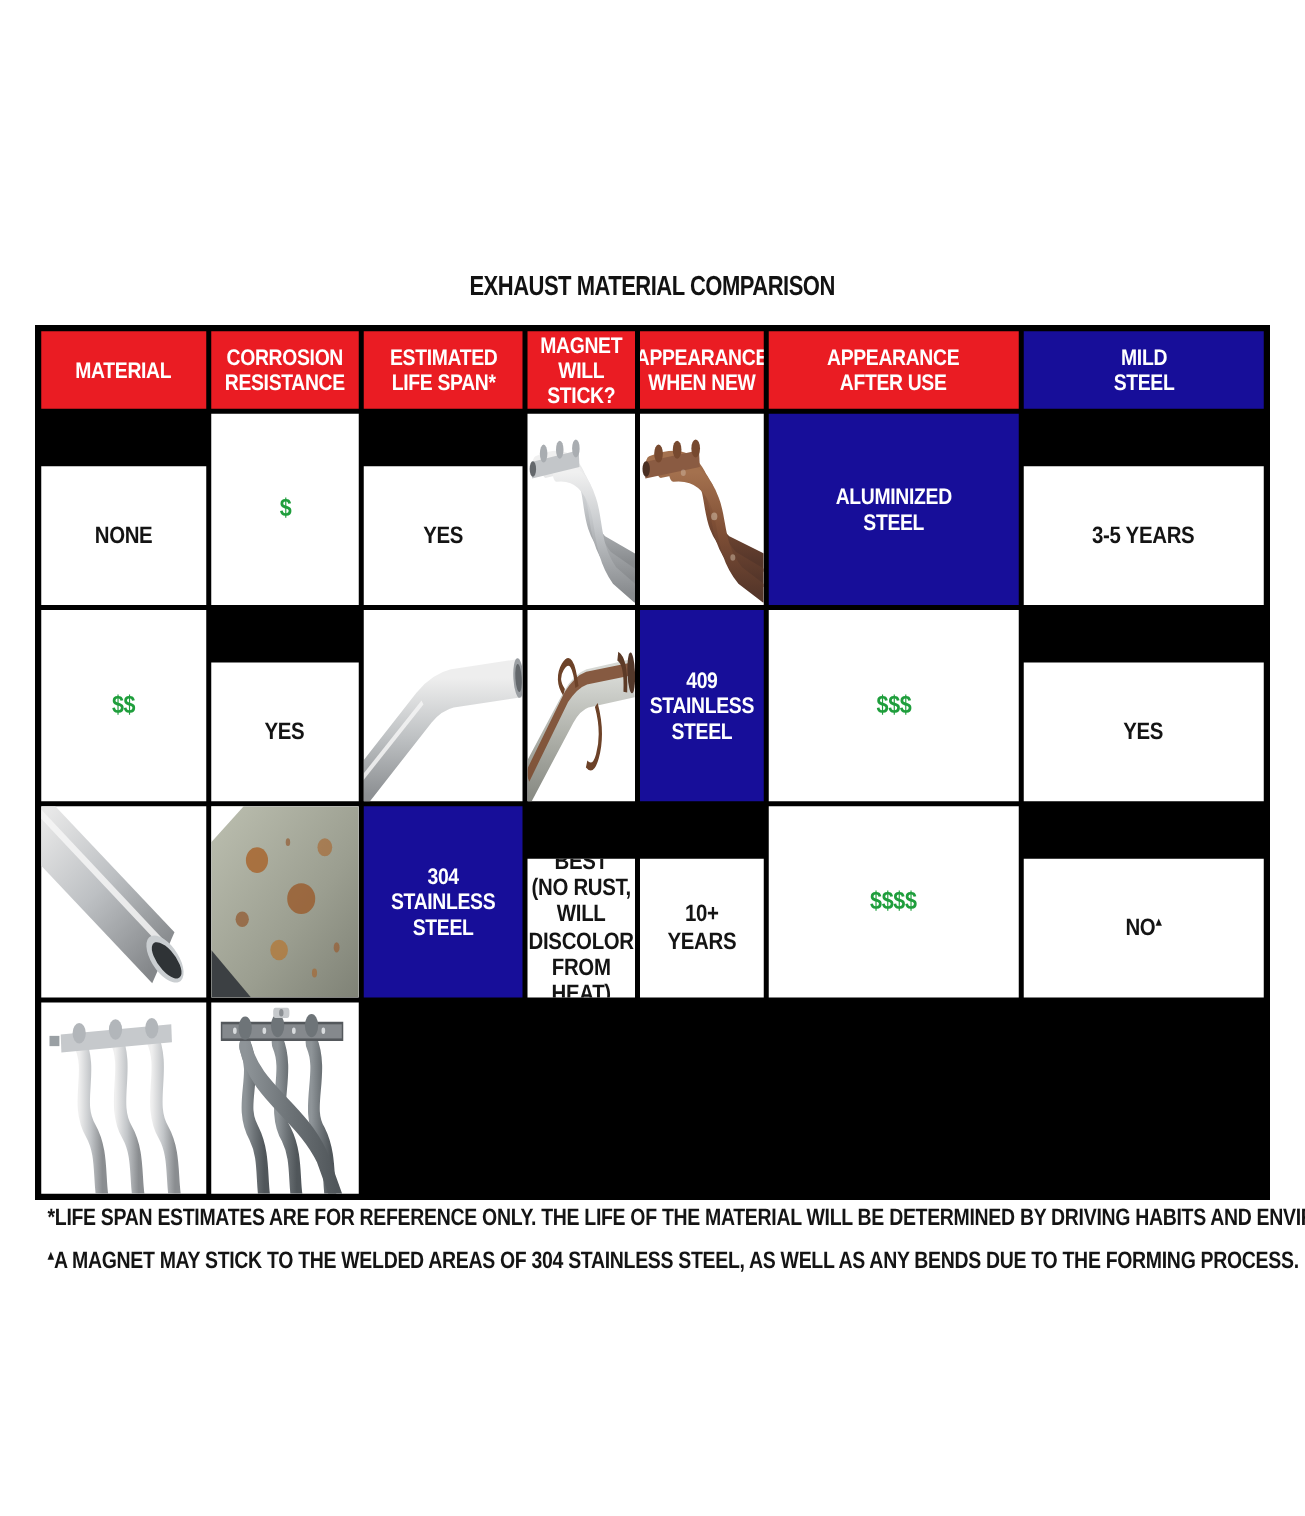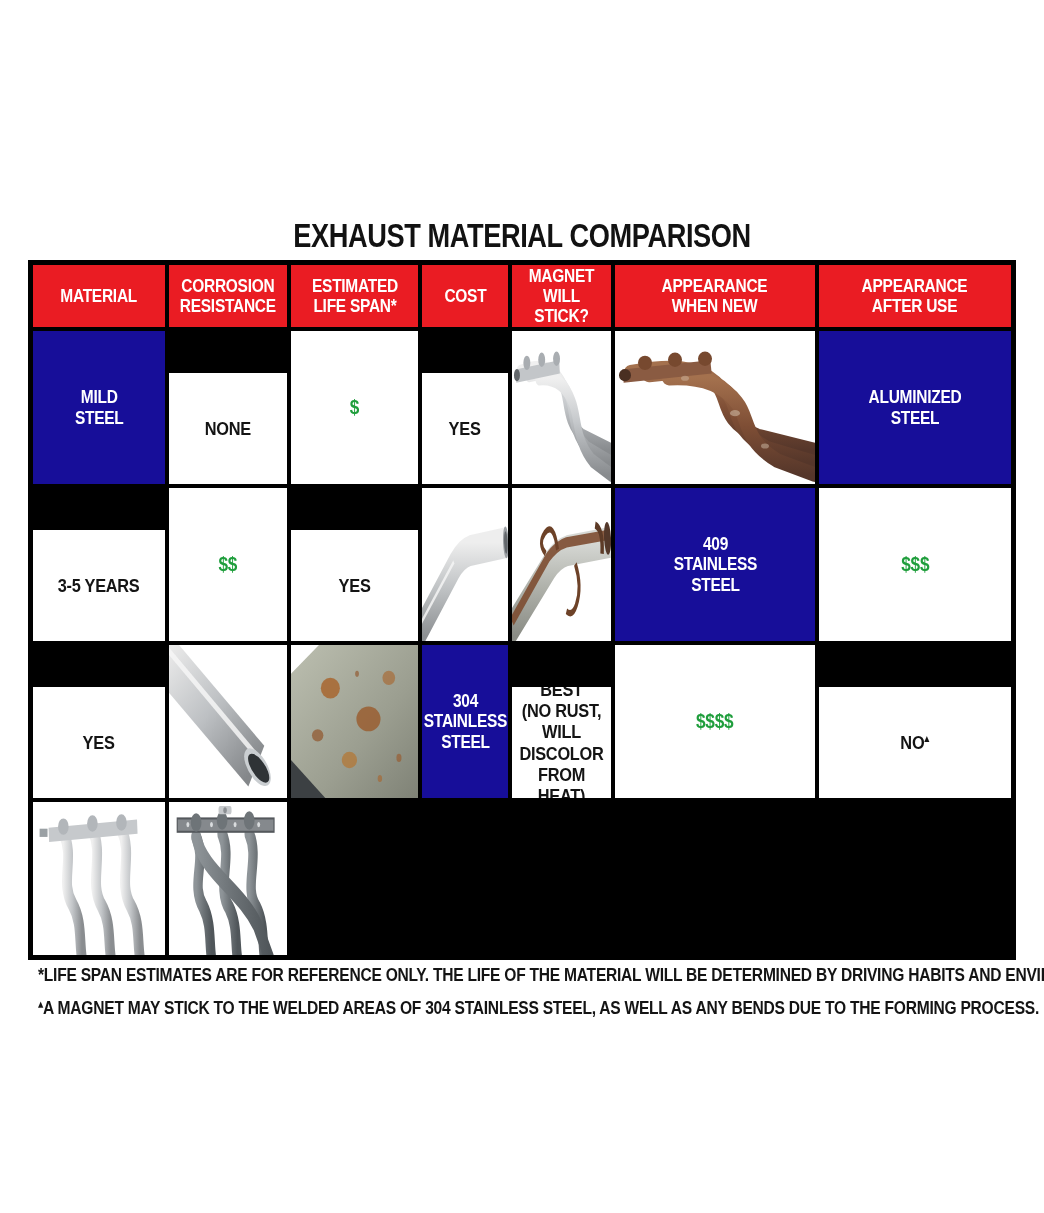--- a/index.html
+++ b/index.html
@@ -3,21 +3,21 @@
 <meta charset="utf-8">
 <style>
   html,body{margin:0;padding:0;}
   body{
     width:1044px;height:1213px;background:#ffffff;position:relative;
     font-family:"Liberation Sans","DejaVu Sans",sans-serif;
     -webkit-font-smoothing:antialiased;overflow:hidden;
   }
   .title{
     position:absolute;top:216px;left:0;width:1044px;text-align:center;
-    font-size:34px;font-weight:800;color:#121212;white-space:nowrap;
+    font-size:22px;font-weight:800;color:#121212;white-space:nowrap;
   }
   .cx-c{display:inline-block;transform:scaleX(.80);transform-origin:center;letter-spacing:-.5px;}
   .cx-l{display:inline-block;transform:scaleX(.82);transform-origin:left center;letter-spacing:-.3px;white-space:nowrap;}
   .tbl{
     position:absolute;left:28px;top:260px;width:988px;height:700px;
     box-sizing:border-box;border:5px solid #000;background:#000;
     display:grid;gap:4px;
     grid-template-columns:132px 118px 127px 86px 99px 200px 192px;
     grid-template-rows:62px 153px 153px 153px 153px;
   }
@@ -50,23 +50,20 @@
     </div>
   <div class="c hdr">
       <span class="pre">CORROSION
 RESISTANCE</span>
     </div>
   <div class="c hdr">
       <span class="pre">ESTIMATED
 LIFE SPAN*</span>
     </div>
   <div class="c hdr">
-      <span class="pre">COST</span>
-    </div>
-  <div class="c hdr">
       <span class="pre">MAGNET
 WILL STICK?</span>
     </div>
   <div class="c hdr">
       <span class="pre">APPEARANCE
 WHEN NEW</span>
     </div>
   <div class="c hdr">
       <span class="pre">APPEARANCE
 AFTER USE</span>
@@ -229,20 +226,23 @@
   <div class="c mat">
       <span class="pre">304
 STAINLESS
 STEEL</span>
     </div>
   <div class="c val">
       <span class="pre">BEST
 (NO RUST,
 WILL DISCOLOR
 FROM HEAT)</span>
+    </div>
+  <div class="c val">
+      <span class="pre">10+ YEARS</span>
     </div>
   <div class="c cost">
       <span class="pre">$$$$</span>
     </div>
   <div class="c val">
       <span class="pre"><span>NO</span><span class="magnet-sup">▴</span></span>
     </div>
   <div class="c photo">
     <svg viewBox="0 0 200 149" preserveAspectRatio="none">
       <defs>

